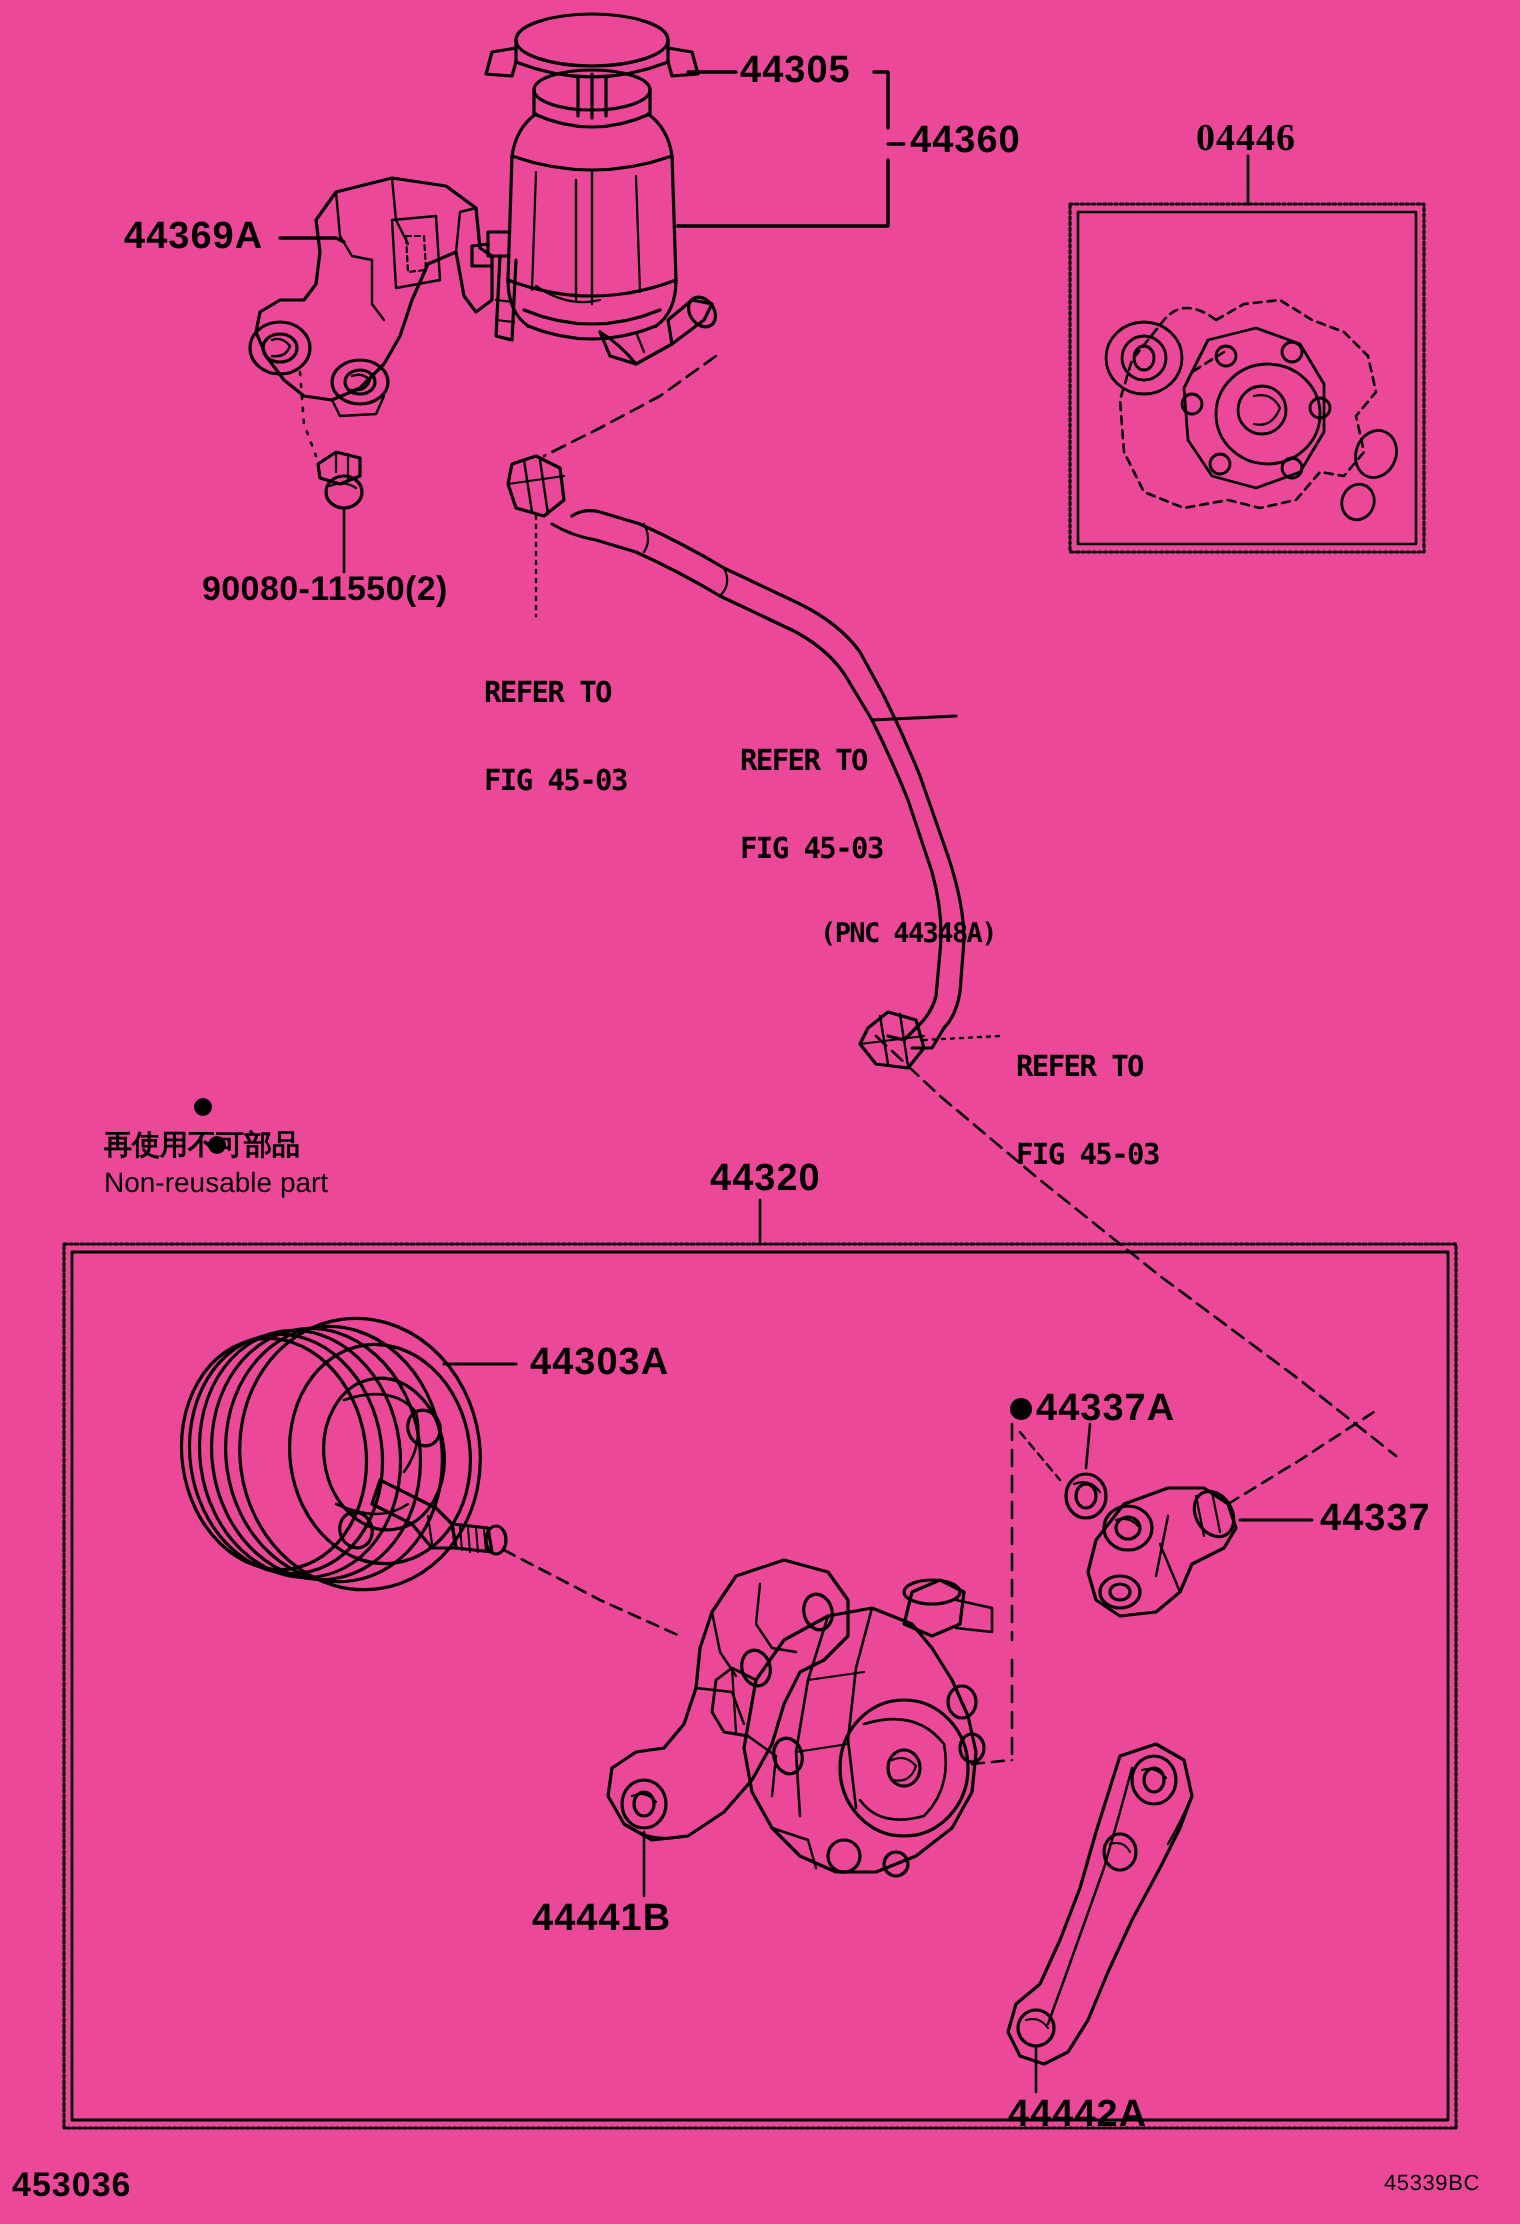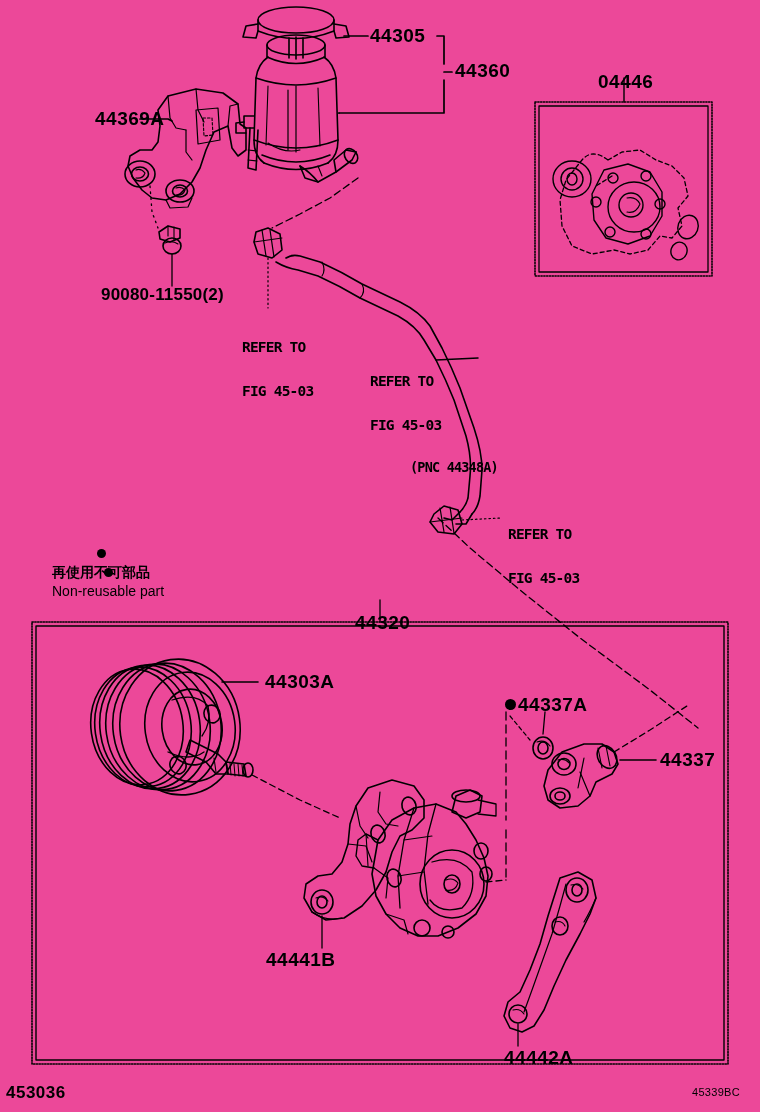--- a/index.html
+++ b/index.html
@@ -382,27 +382,27 @@
       </g>
       <path d="M518 1024 L518 1046" stroke-width="1.3"></path>
 
     </g>
   </svg>
 
   <div class="lbl pn" style="left:370px; top:26px;">44305</div>
 
   <div class="lbl pn" style="left:455px; top:61px;">44360</div>
 
-  <div class="lbl pn" style="left:62px; top:109px;margin-left:33px;">44369A</div>
+  <div class="lbl pn" style="left:62px; top:109px;">44369A</div>
 
   <div class="lbl bolt-lbl" style="left:101px; top:286px;">90080-11550(2)</div>
 
-  <div class="lbl pn" style="left:598px; top:72px;">04446</div>
-
-  <div class="lbl pn" style="left:355px; top:613px;text-align:center;">44320</div>
+  <div class="lbl pn" style="left:598px; top:60px;font-family:Liberation Serif, serif;">04446</div>
+
+  <div class="lbl pn" style="left:355px; top:580px;text-align:center;">44320</div>
 
   <div class="lbl pn" style="left:265px; top:672px;">44303A</div>
 
   <div class="bullet-mark" style="left:505px; top:699px;"></div>
   <div class="lbl pn" style="left:518px; top:695px;">44337A</div>
 
   <div class="lbl pn" style="left:660px; top:750px;">44337</div>
 
   <div class="lbl pn" style="left:266px; top:950px;">44441B</div>
 

